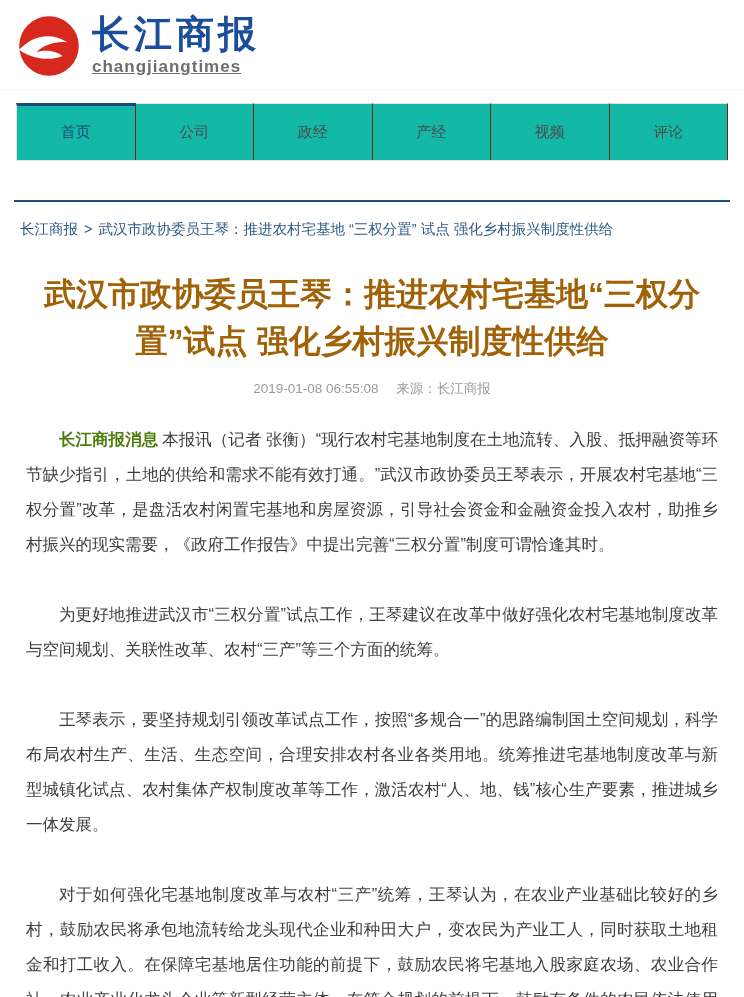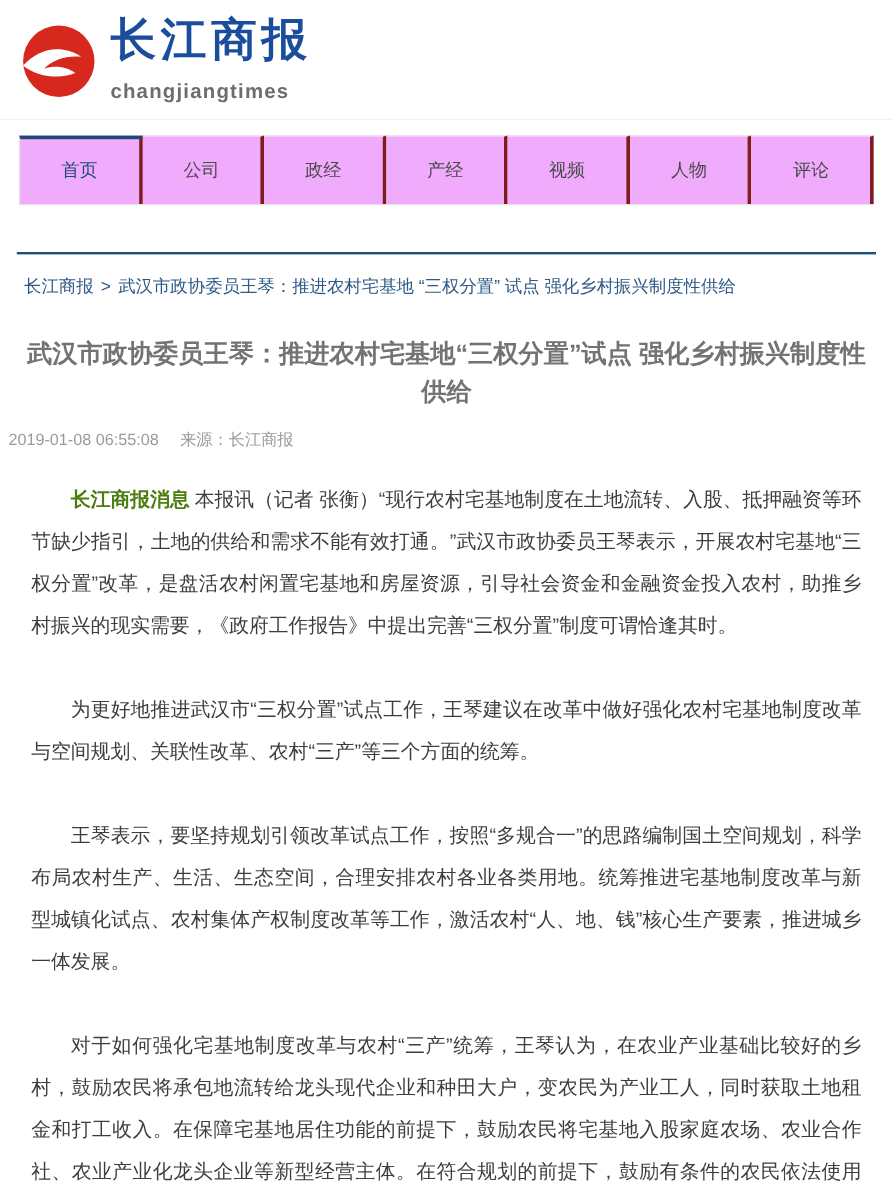--- a/index.html
+++ b/index.html
@@ -27,39 +27,40 @@
     font-weight: bold;
     color: #1a4e9d;
     letter-spacing: 4px;
     line-height: 1.05;
   }
   .logo-en {
     font-size: 17px;
     font-weight: bold;
     color: #6d6d6d;
     letter-spacing: 1px;
-    margin-top: 12px;
+    margin-top: 2px;
+    text-decoration: underline;
   }
 
   
   .nav {
     display: flex;
     margin: 13px 16px 0 16px;
     border-bottom: 1px solid #e3e3e3;
   }
   .nav-item {
     flex: 1 1 0;
     text-align: center;
     font-size: 15px;
     color: #4a4a4a;
     padding: 19px 0 18px 0;
     border-top: 1px solid #e3e3e3;
-    border-right: 3px solid #7f1d1d;
+    border-right: 1px solid #7f1d1d;
     cursor: pointer;
-    background: #f0abfc;
+    background: #14b8a6;
     font-family: Liberation Mono, monospace;
   }
   .nav-item:first-child { border-left: 1px solid #e3e3e3; }
   .nav-item.active {
     color: #1b4a75;
     border-top: 3px solid #1b4a75;
     padding-top: 17px;
   }
 
   
@@ -73,28 +74,29 @@
     color: #2d5986;
     line-height: 1.4;
   }
   .breadcrumb a { color: #2d5986; text-decoration: none; cursor: pointer; }
   .breadcrumb .sep { margin: 0 6px; }
 
   
   .article-title {
     margin: 32px 18px 0 18px;
     text-align: center;
-    font-size: 21px;
+    font-size: 32px;
     font-weight: bold;
-    color: #737373;
+    color: #a16207;
     line-height: 1.45;
     font-family: "Liberation Sans", "DejaVu Sans", sans-serif;
   }
   .article-meta {
     margin-top: 16px;
+    text-align: center;
     font-size: 13.5px;
     color: #9b9b9b;
   }
   .article-meta span { margin: 0 7px; }
 
   
   .article-body {
     padding: 24px 26px 42px 26px;
   }
   .article-body p {
@@ -121,21 +123,20 @@
     <span class="logo-en">changjiangtimes</span>
   </div>
 </div>
 
 <div class="nav">
   <div class="nav-item active">首页</div>
   <div class="nav-item">公司</div>
   <div class="nav-item">政经</div>
   <div class="nav-item">产经</div>
   <div class="nav-item">视频</div>
-  <div class="nav-item">人物</div>
   <div class="nav-item">评论</div>
 </div>
 
 <div class="rule"></div>
 <div class="breadcrumb">
   <a>长江商报</a><span class="sep">&gt;</span><span>武汉市政协委员王琴：推进农村宅基地 “三权分置” 试点 强化乡村振兴制度性供给</span>
 </div>
 
 <h1 class="article-title">武汉市政协委员王琴：推进农村宅基地“三权分置”试点 强化乡村振兴制度性供给</h1>
 

